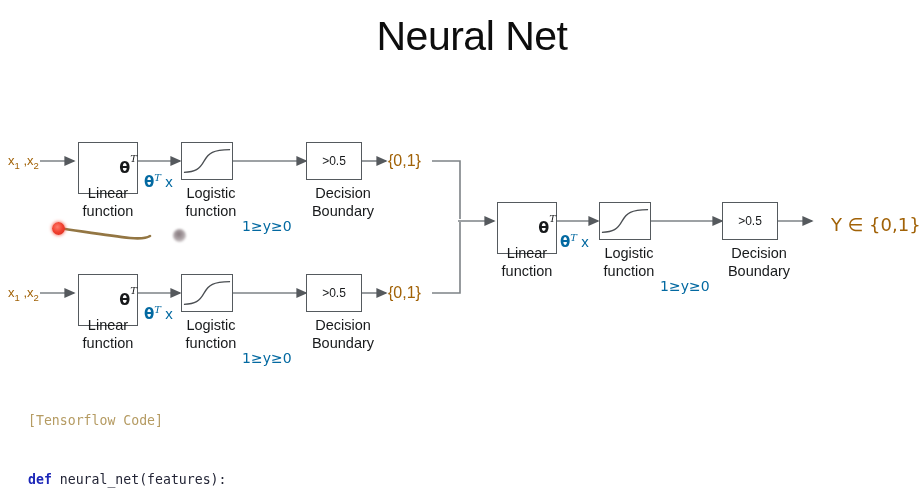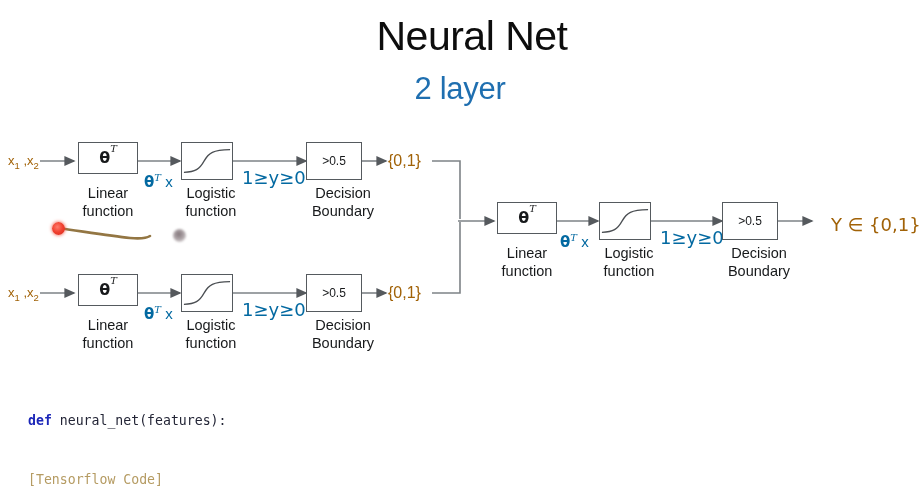--- a/index.html
+++ b/index.html
@@ -67,22 +67,23 @@
     position: absolute;
     box-sizing: border-box;
     border: 1.6px solid #555a5e;
     background: #ffffff;
     display: flex;
     align-items: center;
     justify-content: center;
   }
   .node-theta {
     width: 60px;
-    height: 32px;
+    height: 52px;
     font-size: 17px;
+    justify-content: flex-end;
   }
   .node-theta .sym {
     font-family: "DejaVu Sans", sans-serif;
     font-weight: 700;
     font-size: 16px;
     color: #17191b;
   }
   .node-theta .sym sup {
     font-family: "DejaVu Serif", serif;
     font-style: italic;
@@ -132,22 +133,23 @@
   .inline-lbl.thetax .g {
     font-family: "DejaVu Sans", sans-serif;
     font-weight: 700;
   }
   .inline-lbl.thetax sup {
     font-family: "DejaVu Serif", serif;
     font-style: italic;
     font-size: 10px;
   }
   .inline-lbl.ineq {
-    font-size: 18px;
+    font-size: 14px;
     font-family: "DejaVu Sans", sans-serif;
+    margin-top: 48px;
   }
   .io-lbl {
     position: absolute;
     font-size: 16px;
     line-height: 18px;
     color: #a16207;
     white-space: nowrap;
   }
   .io-lbl.x12 {
     font-size: 13px;
@@ -196,21 +198,20 @@
   .code .line { white-space: pre; }
   .tag   { color: #b59b62; }
   .kw    { color: #1b26b8; font-weight: 700; }
 </style>
 </head>
 <body>
 
 <div id="slide">
 
   <div class="title-main">Neural Net</div>
-  <div class="title-sub" style="color: rgb(31, 111, 176);">2 layer</div>
 
   <div class="diagram">
 
     <svg class="wires" viewBox="0 0 920 380">
       <defs>
         <marker id="ah" markerWidth="7" markerHeight="7" refX="6" refY="3.1" orient="auto">
           <path d="M0,0 L7,3.1 L0,6.2 z" fill="#55595d"></path>
         </marker>
       </defs>
       <g stroke="#7d8286" stroke-width="1.6" fill="none">
@@ -331,21 +332,21 @@
     <div class="annot">
       <svg style="position:absolute;left:0;top:0;width:920px;height:380px;" viewBox="0 0 920 380">
         <path d="M58,228 C80,231 110,236 130,238 C142,239 147,238 150,236" stroke="#8a6a33" stroke-width="2.6" fill="none" stroke-linecap="round" opacity="0.92"></path>
       </svg>
       <div class="laser-dot" style="left:52px; top:222px;"></div>
       <div class="ghost-dot" style="left:173px; top:229px;"></div>
     </div>
   </div>
 
   <div class="code">
+    <div class="line"><span class="tag">[Tensorflow Code]</span></div>
     <div class="line"><span class="kw">def</span><span> neural_net(features):</span></div>
-    <div class="line"><span class="tag">[Tensorflow Code]</span></div>
     
     
     
     
   </div>
 
 </div>
 
 </body></html>

